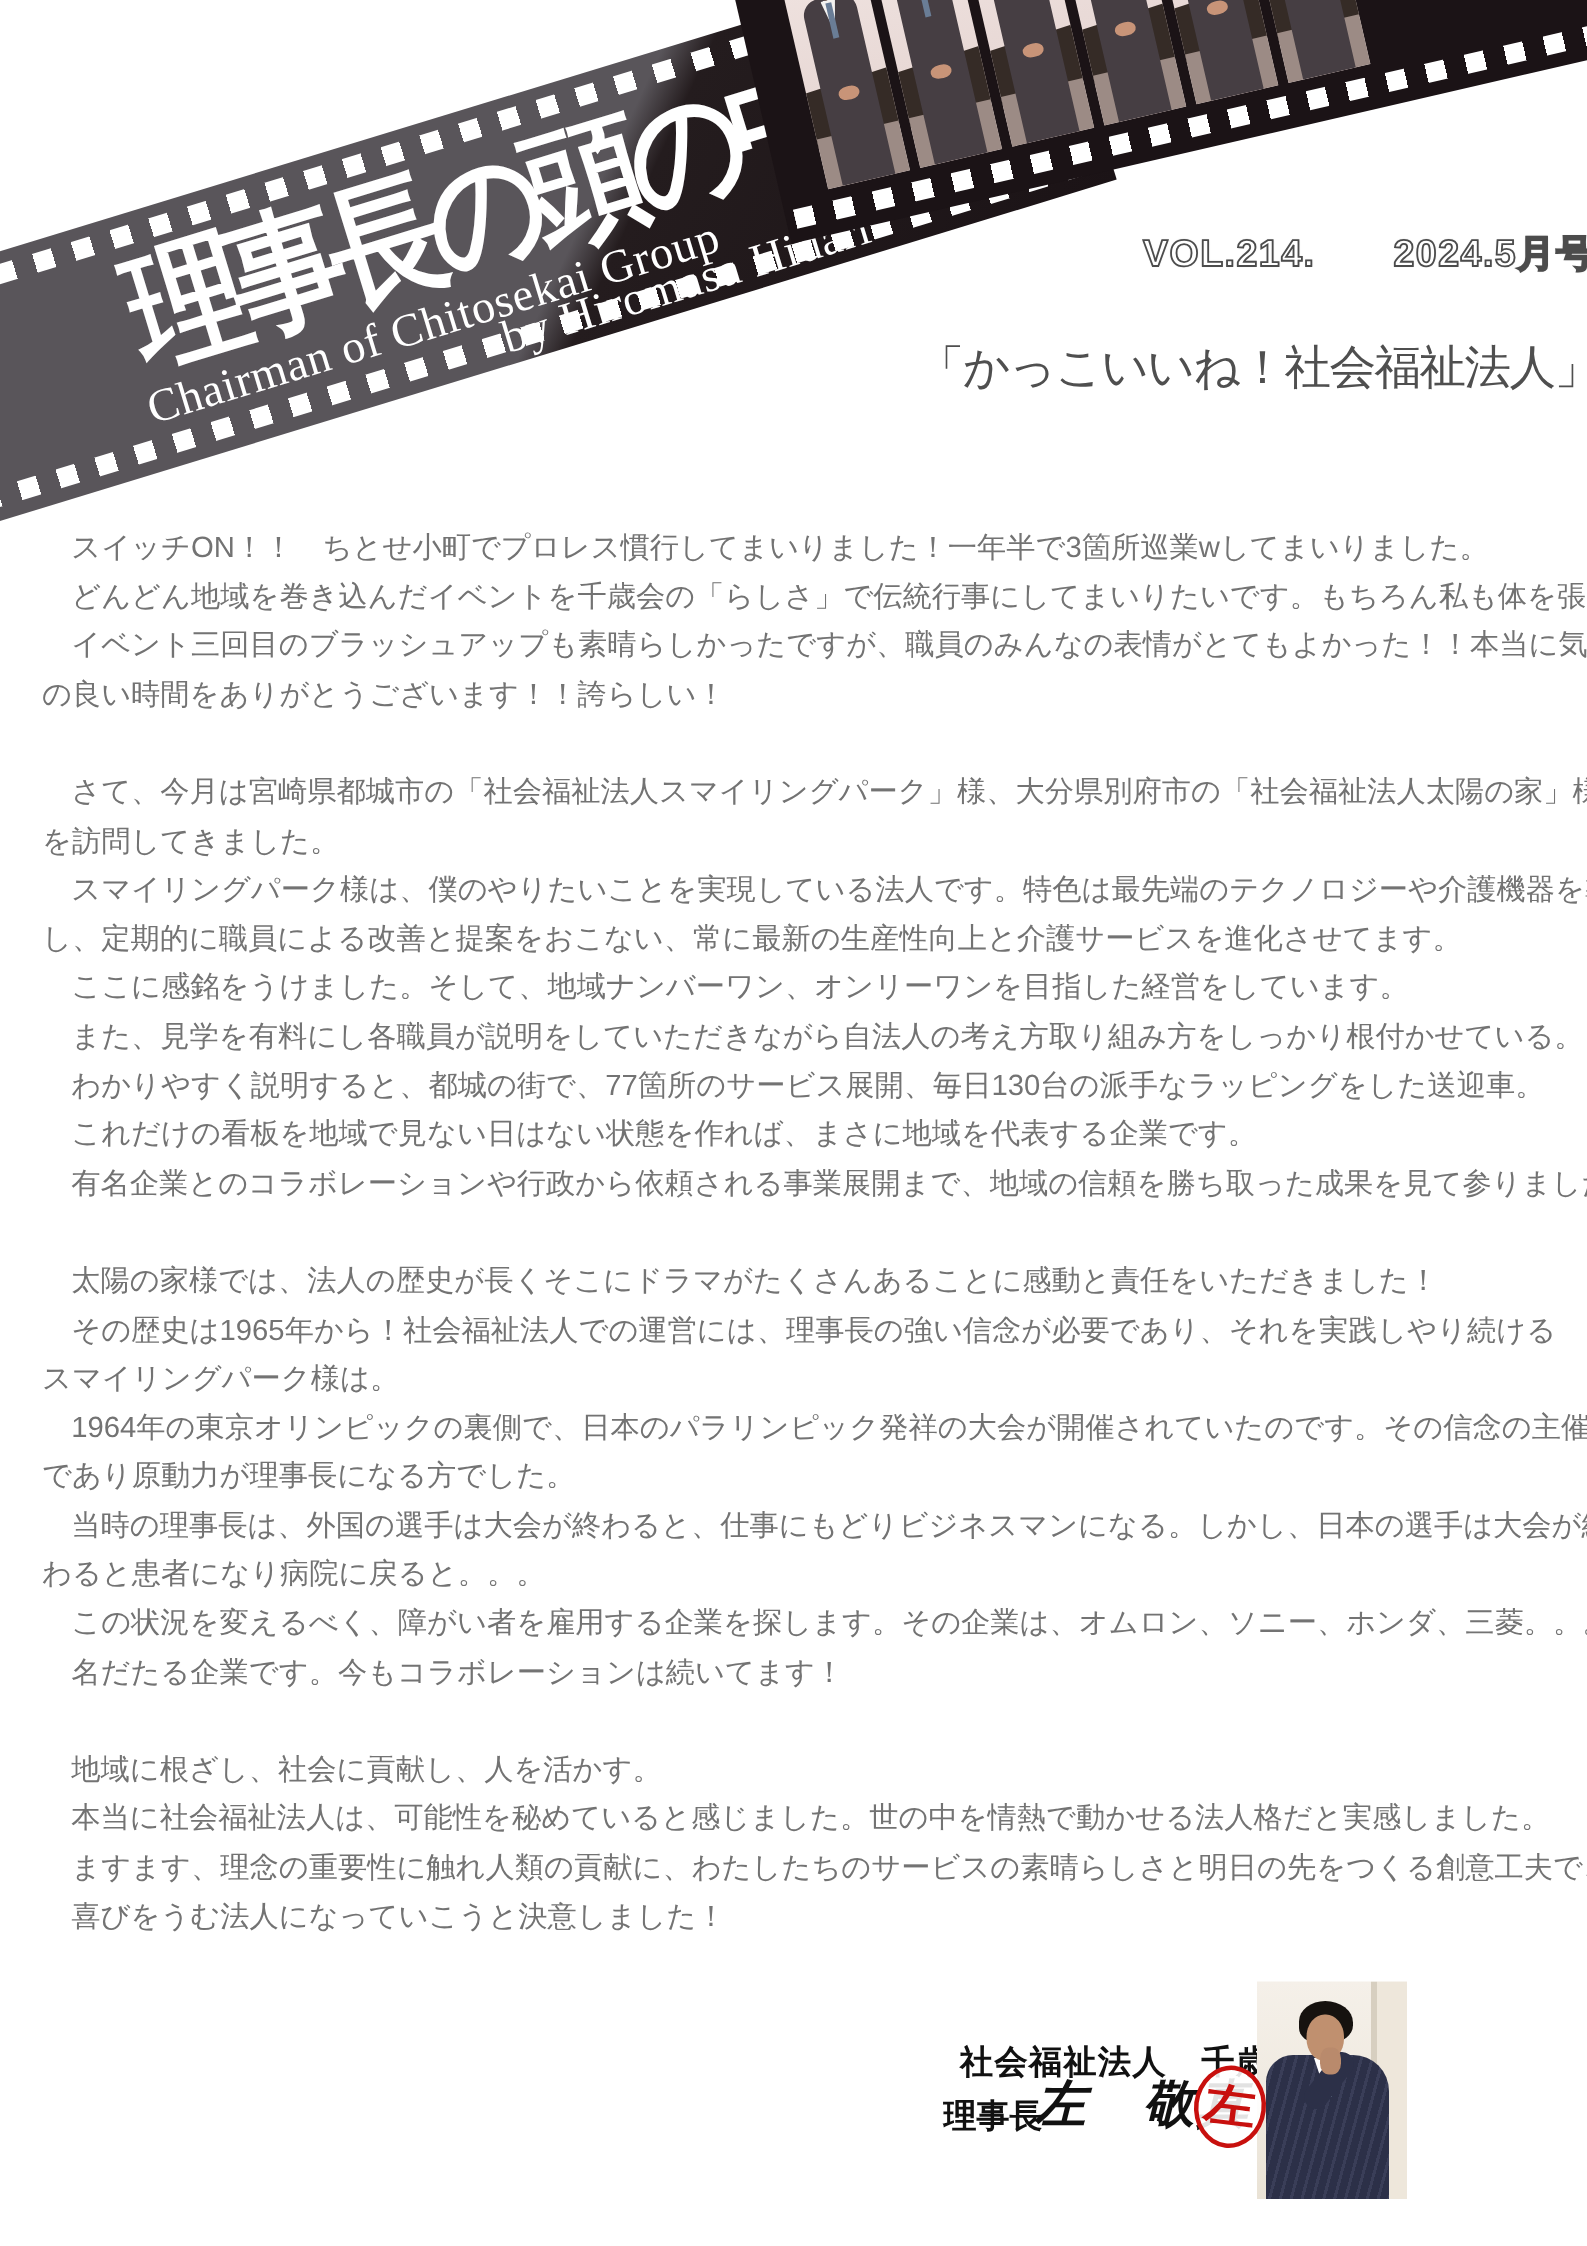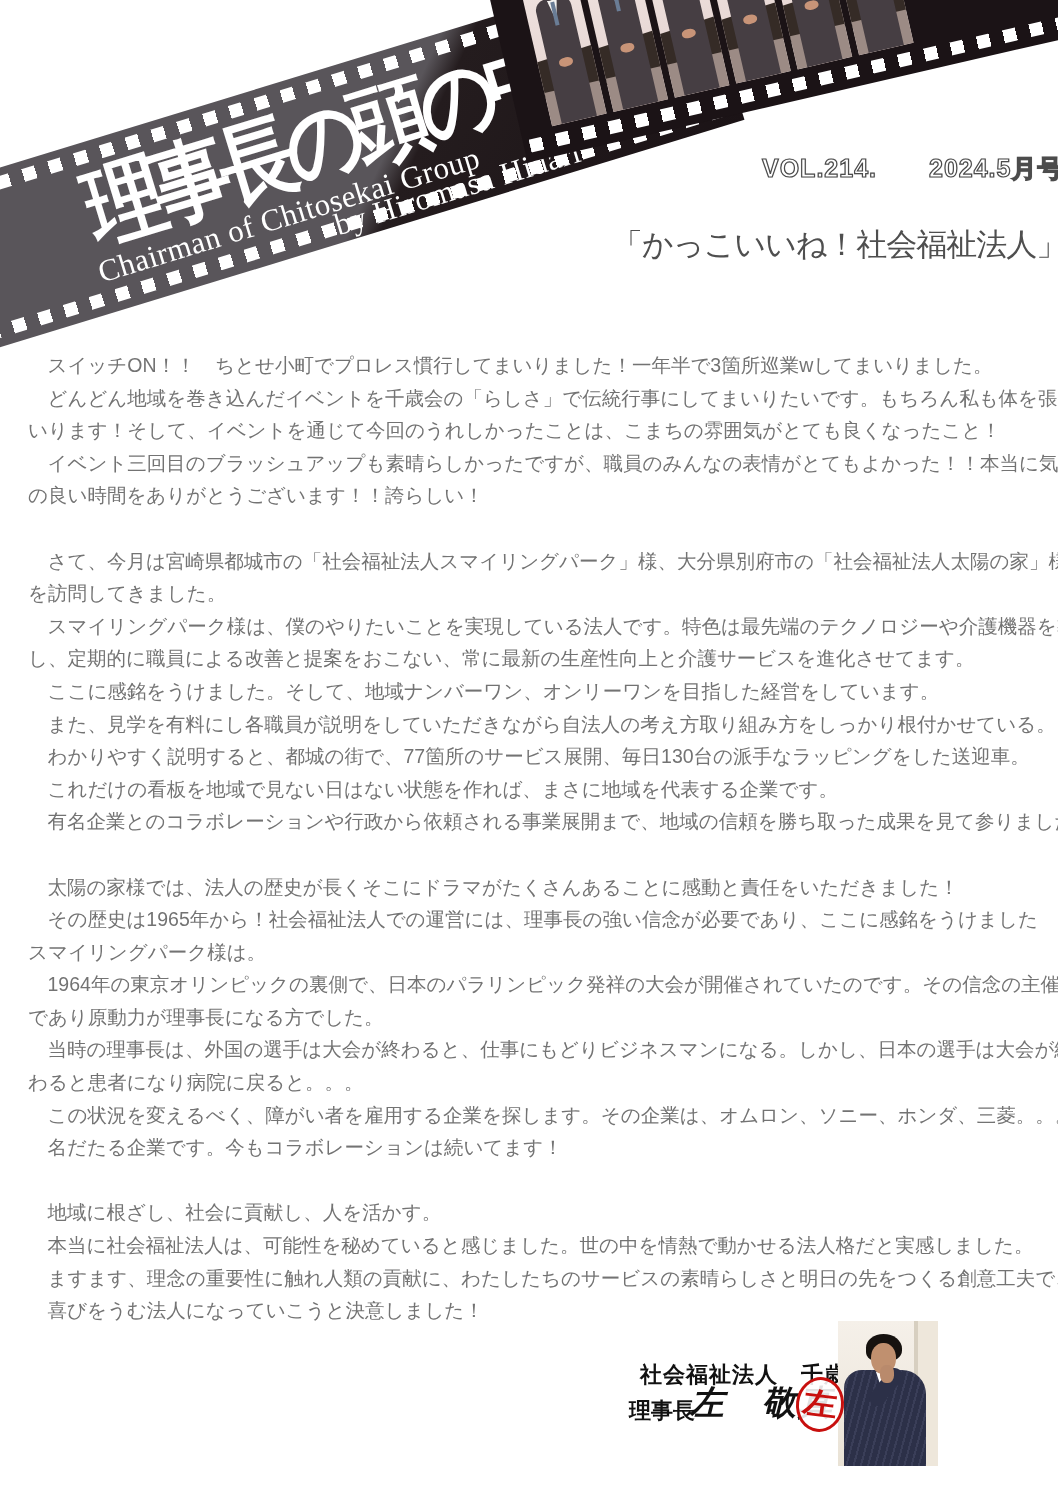--- a/index.html
+++ b/index.html
@@ -192,36 +192,35 @@
       </div>
 
     <div id="issue-label">VOL.214.　　2024.5月号</div>
     <div id="issue-headline">「かっこいいね！社会福祉法人」</div>
   </div>
 
   <div id="body-text">
 
   <div class="bl">　スイッチON！！　ちとせ小町でプロレス慣行してまいりました！一年半で3箇所巡業wしてまいりました。</div>
       <div class="bl">　どんどん地域を巻き込んだイベントを千歳会の「らしさ」で伝統行事にしてまいりたいです。もちろん私も体を張ってま</div>
-      <div class="bl">いります！そして、イベントを通じて今回のうれしかったことは、こまちの雰囲気がとても良くなったこと！</div>
       <div class="bl">　イベント三回目のブラッシュアップも素晴らしかったですが、職員のみんなの表情がとてもよかった！！本当に気持ち</div>
       <div class="bl">の良い時間をありがとうございます！！誇らしい！</div>
       <div class="bl blank"></div>
       <div class="bl">　さて、今月は宮崎県都城市の「社会福祉法人スマイリングパーク」様、大分県別府市の「社会福祉法人太陽の家」様</div>
       <div class="bl">を訪問してきました。</div>
       <div class="bl">　スマイリングパーク様は、僕のやりたいことを実現している法人です。特色は最先端のテクノロジーや介護機器を導入</div>
       <div class="bl">し、定期的に職員による改善と提案をおこない、常に最新の生産性向上と介護サービスを進化させてます。</div>
       <div class="bl">　ここに感銘をうけました。そして、地域ナンバーワン、オンリーワンを目指した経営をしています。</div>
       <div class="bl">　また、見学を有料にし各職員が説明をしていただきながら自法人の考え方取り組み方をしっかり根付かせている。</div>
       <div class="bl">　わかりやすく説明すると、都城の街で、77箇所のサービス展開、毎日130台の派手なラッピングをした送迎車。</div>
       <div class="bl">　これだけの看板を地域で見ない日はない状態を作れば、まさに地域を代表する企業です。</div>
       <div class="bl">　有名企業とのコラボレーションや行政から依頼される事業展開まで、地域の信頼を勝ち取った成果を見て参りました。</div>
       <div class="bl blank"></div>
       <div class="bl">　太陽の家様では、法人の歴史が長くそこにドラマがたくさんあることに感動と責任をいただきました！</div>
-      <div class="bl">　その歴史は1965年から！社会福祉法人での運営には、理事長の強い信念が必要であり、ここに感銘をうけました</div>
+      <div class="bl">　その歴史は1965年から！社会福祉法人での運営には、理事長の強い信念が必要であり、それを実践しやり続ける</div>
       <div class="bl">スマイリングパーク様は。</div>
       <div class="bl">　1964年の東京オリンピックの裏側で、日本のパラリンピック発祥の大会が開催されていたのです。その信念の主催</div>
       <div class="bl">であり原動力が理事長になる方でした。</div>
       <div class="bl">　当時の理事長は、外国の選手は大会が終わると、仕事にもどりビジネスマンになる。しかし、日本の選手は大会が終</div>
       <div class="bl">わると患者になり病院に戻ると。。。</div>
       <div class="bl">　この状況を変えるべく、障がい者を雇用する企業を探します。その企業は、オムロン、ソニー、ホンダ、三菱。。。。</div>
       <div class="bl">　名だたる企業です。今もコラボレーションは続いてます！</div>
       <div class="bl blank"></div>
       <div class="bl">　地域に根ざし、社会に貢献し、人を活かす。</div>
       <div class="bl">　本当に社会福祉法人は、可能性を秘めていると感じました。世の中を情熱で動かせる法人格だと実感しました。</div>

